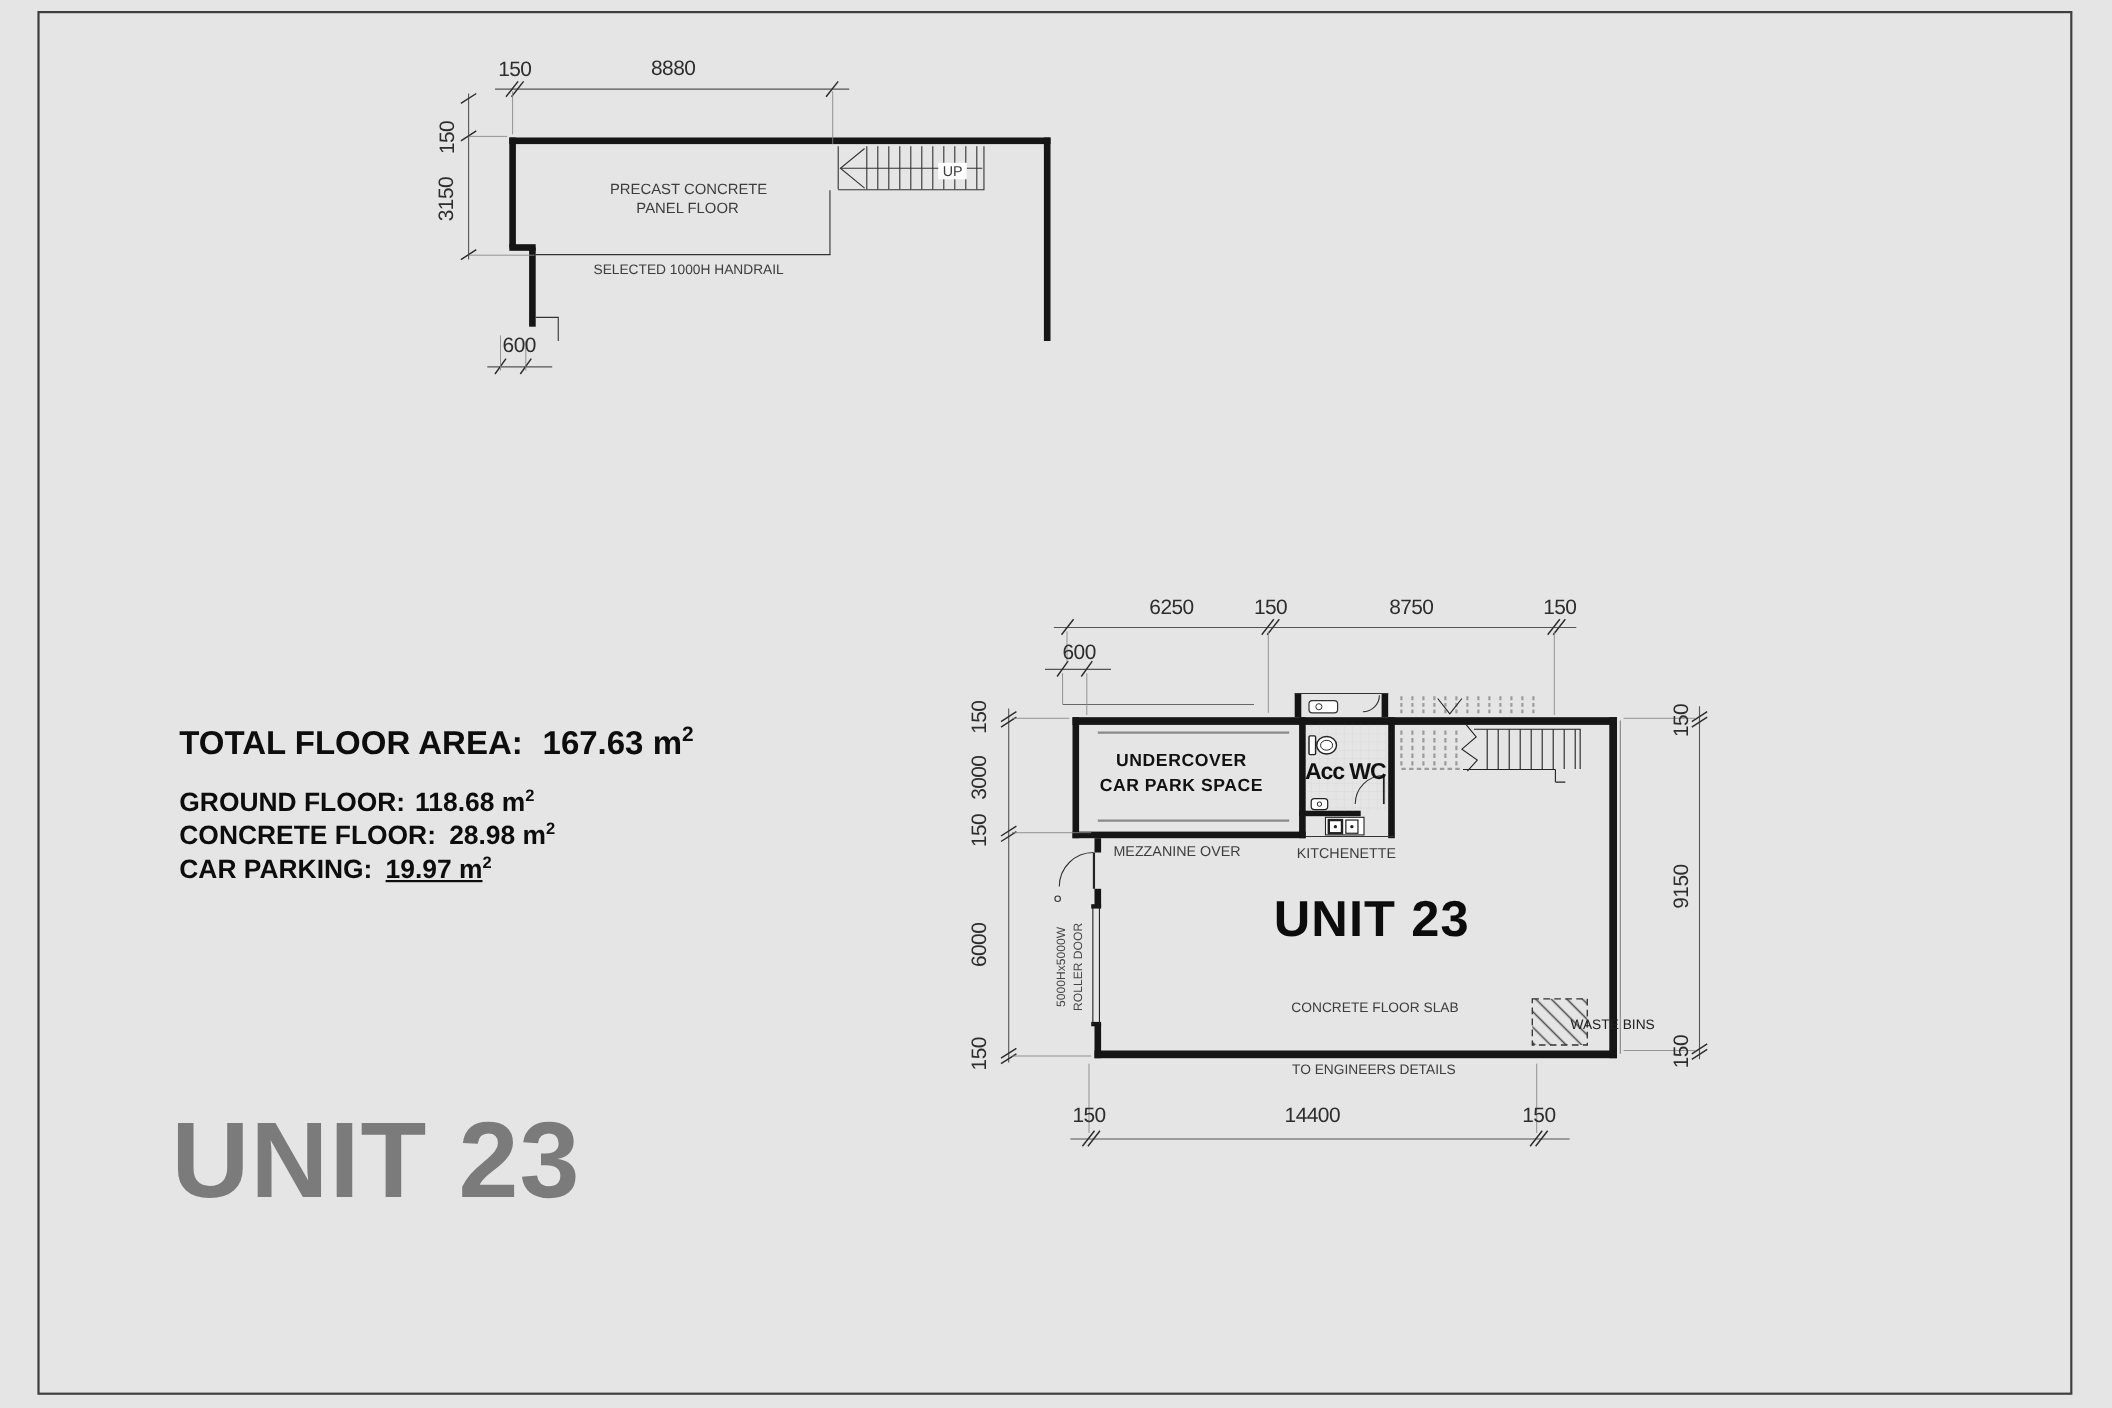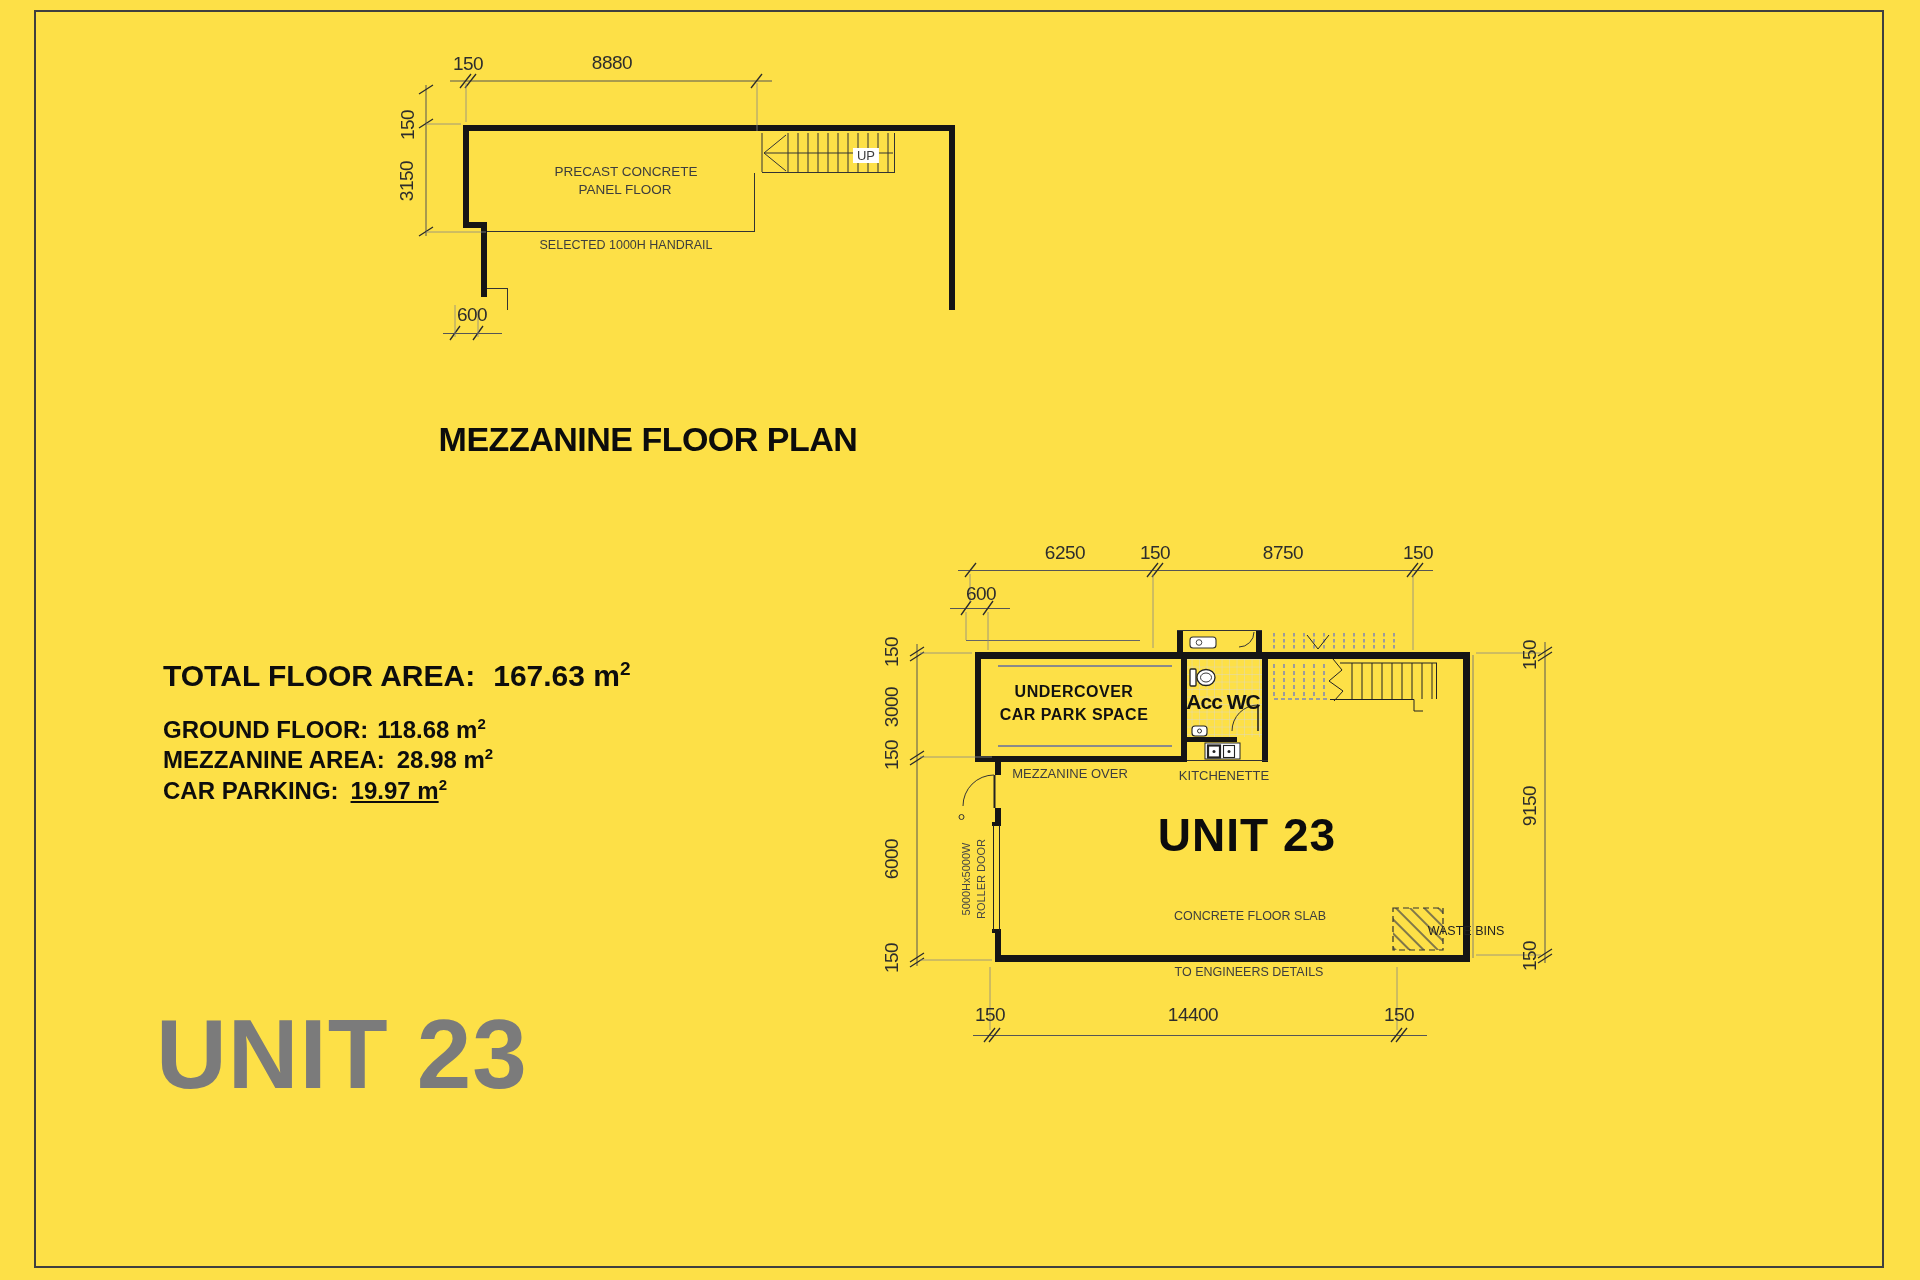--- a/index.html
+++ b/index.html
@@ -1,16 +1,16 @@
 <!DOCTYPE html>
 <html><head>
 <meta charset="utf-8">
 <style>
   html,body{margin:0;padding:0;background:#ffffff;}
-  .canvas{position:relative;width:1920px;height:1280px;background:#fde047;
+  .canvas{position:relative;width:1920px;height:1280px;background:#e5e5e5;
           font-family:"Liberation Sans",sans-serif;overflow:hidden;}
   .frame{position:absolute;left:34px;top:10px;width:1850px;height:1258px;
          border:2px solid #3f3f3f;box-sizing:border-box;}
   .t{position:absolute;white-space:nowrap;line-height:1;color:#2e2e2e;}
   .dim{font-size:19px;color:#2d2d2d;letter-spacing:-0.5px;}
   .cad{color:#3d3d3d;}
   .cx{transform:translateX(-50%);}
   .rot{transform:translate(-50%,-50%) rotate(-90deg);}
   .plan-title{font-size:34px;font-weight:bold;color:#0c0c0c;letter-spacing:-0.5px;
               transform:translateX(-50%);}
@@ -69,30 +69,29 @@
 
   <div class="t dim cx" style="left:468px;top:54px;">150</div>
   <div class="t dim cx" style="left:612px;top:53px;">8880</div>
   <div class="t dim rot" style="left:407px;top:125px;">150</div>
   <div class="t dim rot" style="left:406px;top:181px;">3150</div>
   <div class="t dim cx" style="left:472px;top:305px;">600</div>
   <div class="t cad cx" style="left:626px;top:165px;font-size:13.5px;">PRECAST CONCRETE</div>
   <div class="t cad cx" style="left:625px;top:183px;font-size:13.5px;">PANEL FLOOR</div>
   <div class="t cad cx" style="left:626px;top:239px;font-size:12.5px;">SELECTED 1000H HANDRAIL</div>
   <div class="t cad cx" style="left:866px;top:148px;font-size:13px;background:#fff;padding:1px 4px;">UP</div>
-  <div class="t plan-title" style="left:648px;top:422px;">MEZZANINE FLOOR PLAN</div>
 
   <div class="t areas-line" style="left:163px;top:661px;font-size:30px;">
     <span>TOTAL FLOOR AREA:</span><span style="margin-left:18px;">167.63 m</span><sup style="font-size:19px;">2</sup>
   </div>
   <div class="t areas-line" style="left:163px;top:718px;font-size:24px;">
     <span>GROUND FLOOR:</span><span style="margin-left:9px;">118.68 m</span><sup style="font-size:15px;">2</sup>
   </div>
   <div class="t areas-line" style="left:163px;top:748px;font-size:24px;">
-    <span>MEZZANINE AREA:</span><span style="margin-left:12px;">28.98 m</span><sup style="font-size:15px;">2</sup>
+    <span>CONCRETE FLOOR:</span><span style="margin-left:12px;">28.98 m</span><sup style="font-size:15px;">2</sup>
   </div>
   <div class="t areas-line" style="left:163px;top:779px;font-size:24px;">
     <span>CAR PARKING:</span><span style="margin-left:12px;text-decoration:underline;">19.97 m</span><sup style="font-size:15px;">2</sup>
   </div>
 
   <div class="t" style="left:156px;top:1005px;font-size:98px;font-weight:bold;color:#7b7b7b;letter-spacing:1px;">UNIT 23</div>
 
   <div style="position:absolute;left:940px;top:560px;width:640px;height:500px;">
     <svg width="640" height="500" viewBox="940 560 640 500">
       <defs>

